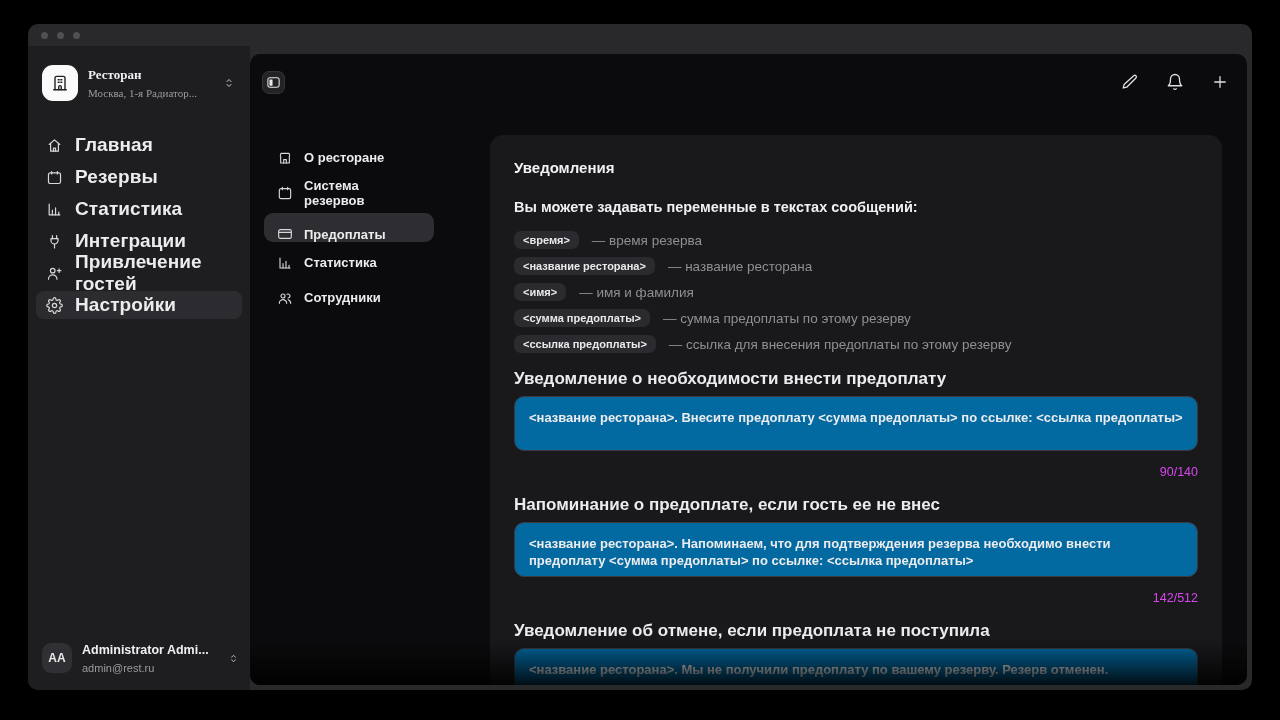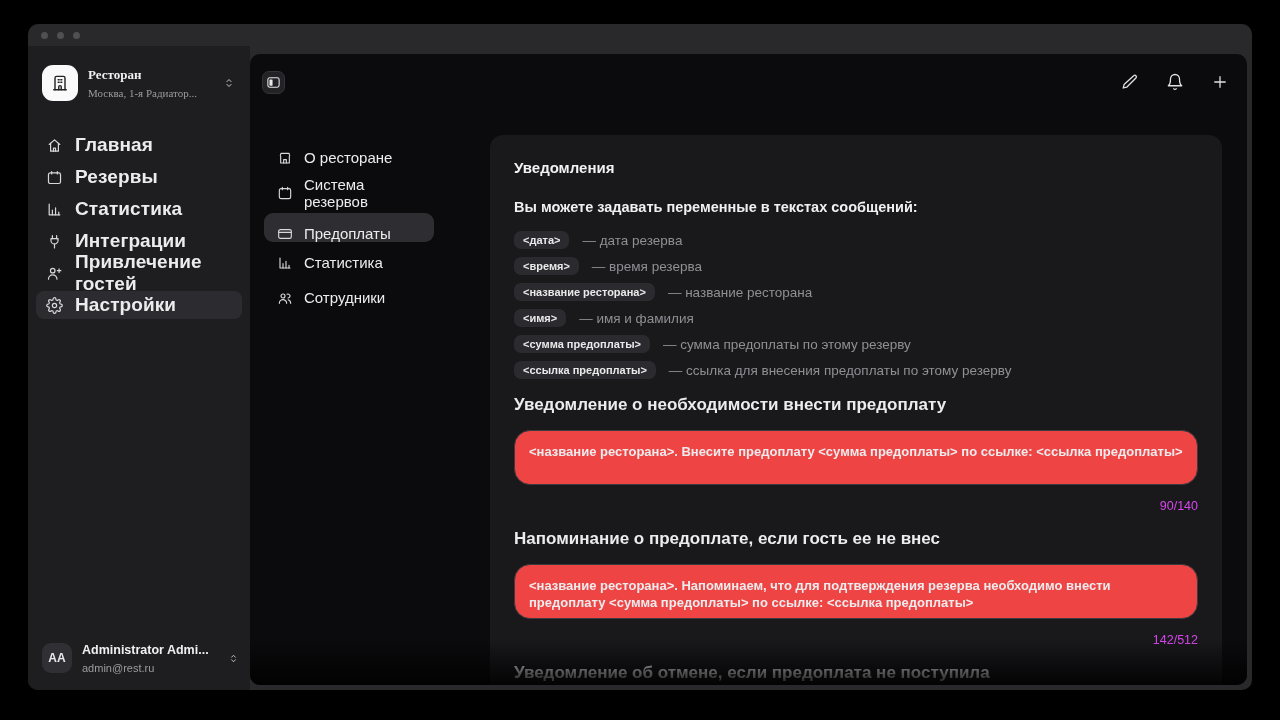--- a/index.html
+++ b/index.html
@@ -53,39 +53,39 @@
     display:flex; align-items:center; justify-content:center; cursor:pointer; }
 
   .header-actions { position:absolute; right:18px; top:19px; display:flex; gap:27px; }
   .hbtn { width:18px; height:18px; color:#e2e2e5; cursor:pointer; }
 
   .subnav { position:absolute; left:14px; top:89px; width:170px; }
   .subnav-item { display:flex; align-items:center; gap:11px; height:29px; padding:0 13px;
     border-radius:9px; margin-bottom:6px; color:#ececee; cursor:pointer; }
   .subnav-item.active { background:#2e2e32;align-items:flex-end; }
   .subnav-item .ico { color:#d8d8db; width:16px; height:16px; flex:0 0 auto; }
-  .subnav-label { font-size:15px; font-weight:400; }
+  .subnav-label { font-size:13px; font-weight:700; }
 
   .card { position:absolute; left:240px; top:81px; width:732px;
     background:#19191c; border-radius:13px; padding:24px; }
   .card-title { color:#f2f2f4; font-size:15px; font-weight:700; line-height:18px;
     margin-bottom:22px; }
   .vars-heading { color:#f0f0f2; font-size:14.5px; font-weight:700; line-height:17px;
     margin-bottom:14px; }
   .var-row { display:flex; align-items:center; gap:13px; height:20px; margin-bottom:6px; }
   .var-pill { background:#2b2b2f; border-radius:7px; padding:3px 9px; color:#eaeaec;
     font-size:11px; font-weight:700; white-space:nowrap; }
   .var-desc { color:#8f8f94; font-size:13.5px; }
 
   .field-label { color:#ececee; font-size:17px; font-weight:700; line-height:16px;
     margin-top:17px; margin-bottom:9px; }
-  .field-box { width:100%; height:55px; background:#ef4444; border:1px solid #3a3a3f;
-    border-radius:16px; padding:12px 14px 8px; color:#ececee; font-size:13px;
+  .field-box { width:100%; height:55px; background:#0369a1; border:1px solid #3a3a3f;
+    border-radius:10px; padding:12px 14px 8px; color:#ececee; font-size:13px;
     font-weight:700; line-height:17px; font-family:"Liberation Sans", sans-serif;
-    resize:none; outline:none; overflow:hidden;margin-top:8px; }
+    resize:none; outline:none; overflow:hidden; }
   .counter { text-align:right; color:#d946ef; font-size:12.5px; margin-top:10px;
     line-height:15px; }
 
   .fade { position:absolute; left:0; right:0; bottom:0; height:46px; pointer-events:none;
     background:linear-gradient(to bottom, rgba(11,11,13,0), rgba(0,0,0,.88)); }
 </style>
 </head>
 <body>
 
 <div class="window">
@@ -273,24 +273,20 @@
         </span>
         <span class="subnav-label">Сотрудники</span>
       </div>
     </div>
 
     <div class="card">
       <div class="card-title">Уведомления</div>
       <div class="vars-heading">Вы можете задавать переменные в текстах сообщений:</div>
 
       <div class="var-row">
-        <span class="var-pill">&lt;дата&gt;</span>
-        <span class="var-desc">— дата резерва</span>
-      </div>
-      <div class="var-row">
         <span class="var-pill">&lt;время&gt;</span>
         <span class="var-desc">— время резерва</span>
       </div>
       <div class="var-row">
         <span class="var-pill">&lt;название ресторана&gt;</span>
         <span class="var-desc">— название ресторана</span>
       </div>
       <div class="var-row">
         <span class="var-pill">&lt;имя&gt;</span>
         <span class="var-desc">— имя и фамилия</span>

